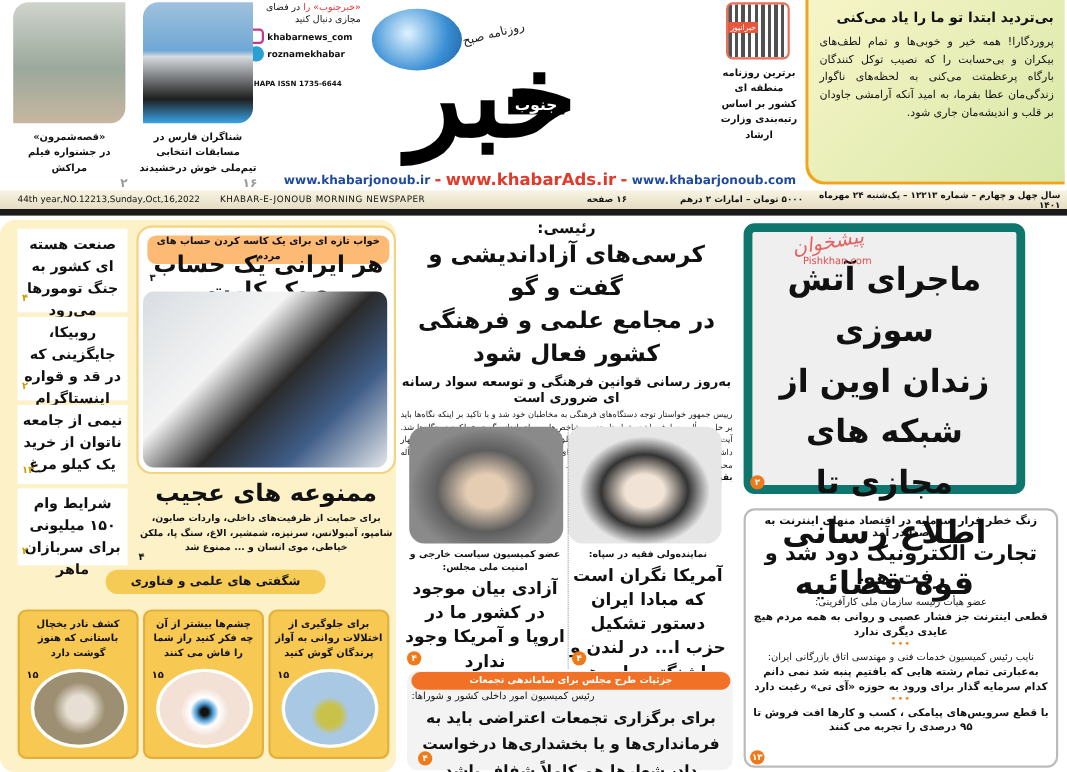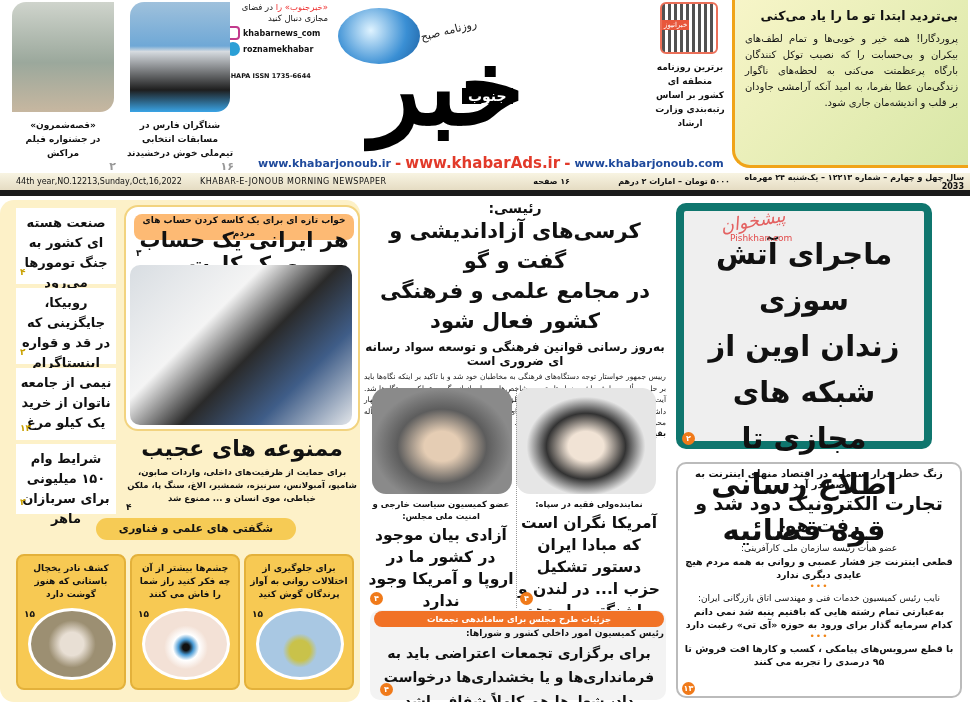--- a/index.html
+++ b/index.html
@@ -54,21 +54,21 @@
 .mid-more{font-size:8px;font-weight:bold}
 .portrait{top:388px;width:140px;height:106px;border-radius:14px;overflow:hidden;background:radial-gradient(ellipse at 50% 60%,#e8d7c6 20%,#6a6a6a 55%,#d9d9d9 58%)}
 .p1{left:516px;background:radial-gradient(ellipse at 50% 55%,#f1e3d5 18%,#333 40%,#e6e6e6 60%)}
 .p2{left:372px;background:radial-gradient(ellipse at 50% 55%,#e5cdb4 18%,#5d5d5d 45%,#8a8a8a 70%)}
 .vdiv{left:516px;top:388px;width:0;height:220px;border-left:1px dotted #999}
 .qcol{top:498px;width:146px;text-align:center}
 .qcol .who{font-size:8.5px;font-weight:bold;line-height:12px}
 .qcol .quote{font-size:15.5px;font-weight:bold;line-height:22px;margin-top:2px}
 .orange-bar{left:374px;top:611px;width:290px;height:16px;background:#f17226;border-radius:8px;color:#fff;font-size:8.5px;font-weight:bold;text-align:center;line-height:16px}
 .bottom-mid{left:370px;top:610px;width:296px;height:90px;background:#f3f3f3;border-radius:10px}
-.bm-src{left:374px;top:628px;width:290px;text-align:right;font-size:9px;font-weight:bold}
+.bm-src{left:374px;top:628px;width:290px;text-align:left;font-size:9px;font-weight:normal}
 .bm-head{left:374px;top:641px;width:290px;text-align:center;font-size:14px;font-weight:900;line-height:24px;letter-spacing:-.5px}
 
 .yellow{left:0;top:200px;width:360px;height:502px;background:#fdf1c8;border-radius:14px}
 .card{background:#fff;border-radius:0;text-align:center;font-size:13px;font-weight:bold;line-height:20px;padding:5px 2px}
 .lc{left:16px;width:100px}
 .card .n{position:absolute;left:4px;bottom:2px;font-size:9px;color:#c9a000}
 .feature{left:124px;top:205px;width:236px;height:226px;border:2px solid #f2d37f;border-radius:14px;background:#fff;overflow:hidden}
 .feat-kick{left:134px;top:214px;width:220px;background:#fdba74;border-radius:8px;font-size:9px;font-weight:bold;text-align:center;line-height:13px}
 .feat-head{left:134px;top:228px;width:220px;text-align:center;font-size:21px;font-weight:900}
 .feat-img{left:130px;top:265px;width:222px;height:160px;border-radius:10px;background:linear-gradient(135deg,#d8dde2,#f4f4f4 35%,#2a2a2a 55%,#3f5d88 75%,#e3e6ea)}
@@ -123,21 +123,21 @@
 
 <div class="abs urls">
   <span>www.khabarjonoub.ir</span>
   <span class="mid">-</span>
   <span class="mid">www.khabarAds.ir</span>
   <span class="mid">-</span>
   <span>www.khabarjonoub.com</span>
 </div>
 
 <div class="abs infobar">
-  <span style="width:240px;padding-right:6px;font-weight:bold">سال چهل و چهارم – شماره ۱۲۲۱۳ – یک‌شنبه ۲۴ مهرماه 2033</span>
+  <span style="width:240px;padding-right:6px;font-weight:bold">سال چهل و چهارم – شماره ۱۲۲۱۳ – یک‌شنبه ۲۴ مهرماه ۱۴۰۱</span>
   <span style="width:160px;font-weight:bold">۵۰۰۰ تومان – امارات ۲ درهم</span>
   <span style="width:120px;font-weight:bold">۱۶ صفحه</span>
   <span style="width:250px;direction:ltr;text-align:left;letter-spacing:.5px">KHABAR-E-JONOUB MORNING NEWSPAPER</span>
   <span style="flex:1;direction:ltr;text-align:left;padding-left:16px">44th year,NO.12213,Sunday,Oct,16,2022</span>
 </div>
 <div class="abs blackbar"></div>
 
 <div class="abs lead">
   <div>ماجرای آتش سوزی</div>
   <div>زندان اوین از</div>

